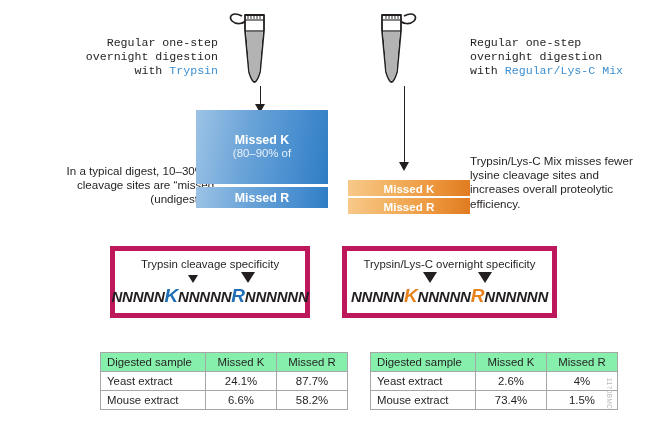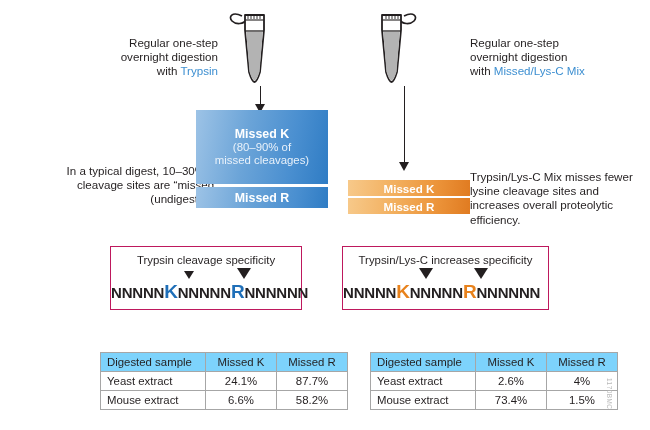--- a/index.html
+++ b/index.html
@@ -5,28 +5,28 @@
   html,body{margin:0;padding:0;}
   body{
     width:650px;height:430px;position:relative;overflow:hidden;
     background:#ffffff;
     font-family:"Liberation Sans","DejaVu Sans",sans-serif;
     color:#231f20;
   }
   .abs{position:absolute;}
 
   
-  .caption{font-size:11.6px;line-height:14.2px;color:#231f20;}
+  .caption{font-size:11.6px;line-height:14.2px;color:#231f20;font-family:Liberation Mono, monospace;}
   .cap-left{left:28px;top:36px;width:190px;text-align:right;}
   .cap-right{left:470px;top:36px;width:175px;text-align:left;}
   .accent-blue{color:#3d8fd1;}
 
   .para{font-size:11.6px;line-height:14.2px;color:#231f20;}
   .para-left{left:22px;top:164px;width:196px;text-align:right;}
-  .para-right{left:470px;top:170px;width:178px;text-align:left;}
+  .para-right{left:470px;top:154px;width:178px;text-align:left;}
 
   
   .tube{width:46px;height:78px;}
   .tube-left{left:228px;top:8px;}
   .tube-right{left:372px;top:8px;transform:scaleX(-1);}
 
   
   .arrow-shaft{background:#231f20;width:1.6px;}
   .arrow-left-shaft{left:259.5px;top:86px;height:20px;}
   .arrow-right-shaft{left:403.5px;top:86px;height:78px;}
@@ -56,42 +56,42 @@
     display:flex;align-items:center;justify-content:center;
   }
   .or-r{
     left:348px;top:198px;width:122px;height:16px;
     background:linear-gradient(95deg,#f7c98a 0%,#f2ae5c 40%,#ec943a 72%,#e07b21 100%);
     display:flex;align-items:center;justify-content:center;
   }
   .or-label{color:#ffffff;font-weight:bold;font-size:11.6px;line-height:13px;}
 
   
-  .spec{border:1px solid #be185d;background:#ffffff;}
+  .spec{border:5px solid #be185d;background:#ffffff;}
   .spec-left{left:110px;top:246px;width:190px;height:62px;}
   .spec-right{left:342px;top:246px;width:205px;height:62px;}
   .spec-title{font-size:11.4px;color:#231f20;text-align:center;margin-top:7px;}
   .seqwrap{position:relative;height:30px;margin-top:5px;
-           display:flex;align-items:flex-end;}
+           display:flex;align-items:flex-end;justify-content:center;font-style:italic;}
   .seq{font-family:"Liberation Sans","DejaVu Sans",sans-serif;
        font-weight:bold;letter-spacing:-0.2px;white-space:nowrap;
        font-size:15px;color:#231f20;line-height:17px;}
   .res-k,.res-r{font-size:19px;line-height:17px;}
   .blue-res{color:#1f6fb8;}
   .orange-res{color:#e8821c;}
   .tri{position:absolute;width:0;height:0;
        border-left:7px solid transparent;border-right:7px solid transparent;
        border-top:11px solid #231f20;}
   .tri-sm{border-left:5px solid transparent;border-right:5px solid transparent;
           border-top:8px solid #231f20;}
 
   
   table{border-collapse:collapse;font-size:11.4px;color:#231f20;}
   td,th{border:1px solid #a6a6a6;padding:3px 6px;font-weight:normal;text-align:center;}
-  th{background:#7dd3fc;font-weight:normal;}
+  th{background:#86efac;font-weight:normal;}
   .c-sample{text-align:left;}
   .tbl-left{left:100px;top:352px;}
   .tbl-right{left:370px;top:352px;}
   .tbl-left .c-sample{width:92px;}
   .tbl-left td.c-val,.tbl-left th.c-val{width:58px;}
   .tbl-right .c-sample{width:92px;}
   .tbl-right td.c-val,.tbl-right th.c-val{width:58px;}
 
   
   .watermark{
@@ -126,21 +126,20 @@
 </svg>
 
 <div class="abs arrow-shaft arrow-left-shaft"></div>
 <div class="abs arrow-head arrow-left-head"></div>
 
 <div class="abs para para-left">In a typical digest, 10–30% of cleavage sites are “missed” (undigested).</div>
 
 <div class="abs blue-k">
   <div class="bx-title">Missed K</div>
   <div class="bx-sub">(80–90% of</div>
-  <div class="bx-sub">missed cleavages)</div>
 </div>
 <div class="abs blue-r">
   <div class="bx-title">Missed R</div>
 </div>
 
 <div class="abs spec spec-left">
   <div class="spec-title">Trypsin cleavage specificity</div>
   <div class="seqwrap">
     <span class="seq"><span>NNNNN</span><span class="res-k blue-res">K</span><span>NNNNN</span><span class="res-r blue-res">R</span><span>NNNNNN</span></span>
     <div class="tri tri-sm" style="left:73px;top:0px;"></div>
@@ -164,21 +163,21 @@
     <td class="c-sample">Mouse extract</td>
     <td class="c-val">6.6%</td>
     <td class="c-val">58.2%</td>
   </tr>
 </tbody>
   </table>
 
 <div class="abs caption cap-right">
   <span>Regular one-step</span><br>
   <span>overnight digestion</span><br>
-  <span>with </span><span class="accent-blue">Missed/Lys-C Mix</span>
+  <span>with </span><span class="accent-blue">Regular/Lys-C Mix</span>
 </div>
 
 <svg class="abs tube tube-right" viewBox="0 0 46 78">
   <g fill="none" stroke="#231f20" stroke-width="1.7">
     <path d="M14 8 C 4 3, 0 9, 4 13 C 8 17, 16 16, 18 12" fill="#ffffff"></path>
   </g>
   <path d="M17 7 H36 V22 L32 64 Q29 74 26.5 74 Q24 74 21 64 L17 22 Z" fill="#ffffff" stroke="#231f20" stroke-width="1.8" stroke-linejoin="round"></path>
   <path d="M18.3 24 H34.7 L31.6 63.5 Q29 72.4 26.5 72.4 Q24 72.4 21.4 63.5 Z" fill="#b3b3b3" stroke="none"></path>
   <line x1="17.4" y1="23" x2="35.6" y2="23" stroke="#231f20" stroke-width="1.3"></line>
   <line x1="17.4" y1="12" x2="35.6" y2="12" stroke="#231f20" stroke-width="1.1"></line>
@@ -197,21 +196,21 @@
 <div class="abs para para-right">Trypsin/Lys-C Mix misses fewer lysine cleavage sites and increases overall proteolytic efficiency.</div>
 
 <div class="abs or-k">
   <span class="or-label">Missed K</span>
 </div>
 <div class="abs or-r">
   <span class="or-label">Missed R</span>
 </div>
 
 <div class="abs spec spec-right">
-  <div class="spec-title">Trypsin/Lys-C increases specificity</div>
+  <div class="spec-title">Trypsin/Lys-C overnight specificity</div>
   <div class="seqwrap">
     <span class="seq"><span>NNNNN</span><span class="res-k orange-res">K</span><span>NNNNN</span><span class="res-r orange-res">R</span><span>NNNNNN</span></span>
     <div class="tri" style="left:76px;top:-3px;"></div>
     <div class="tri" style="left:131px;top:-3px;"></div>
   </div>
 </div>
 
 <table class="abs tbl-right">
   <tbody>
       <tr>

